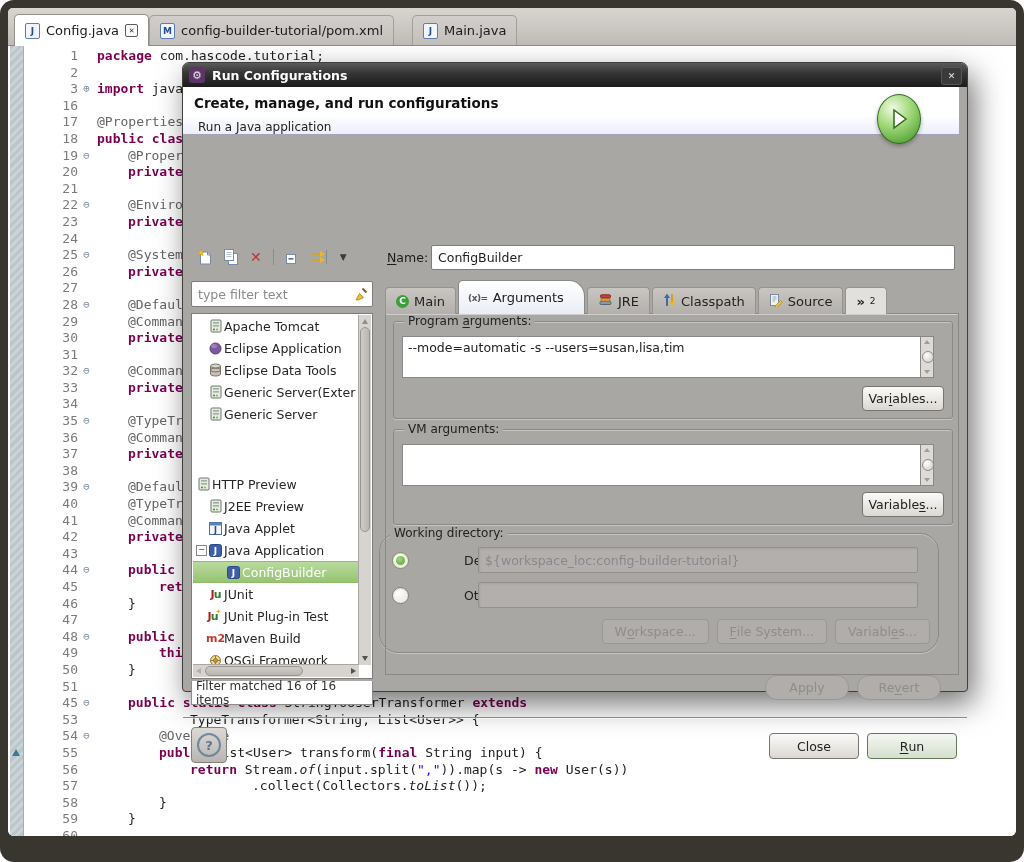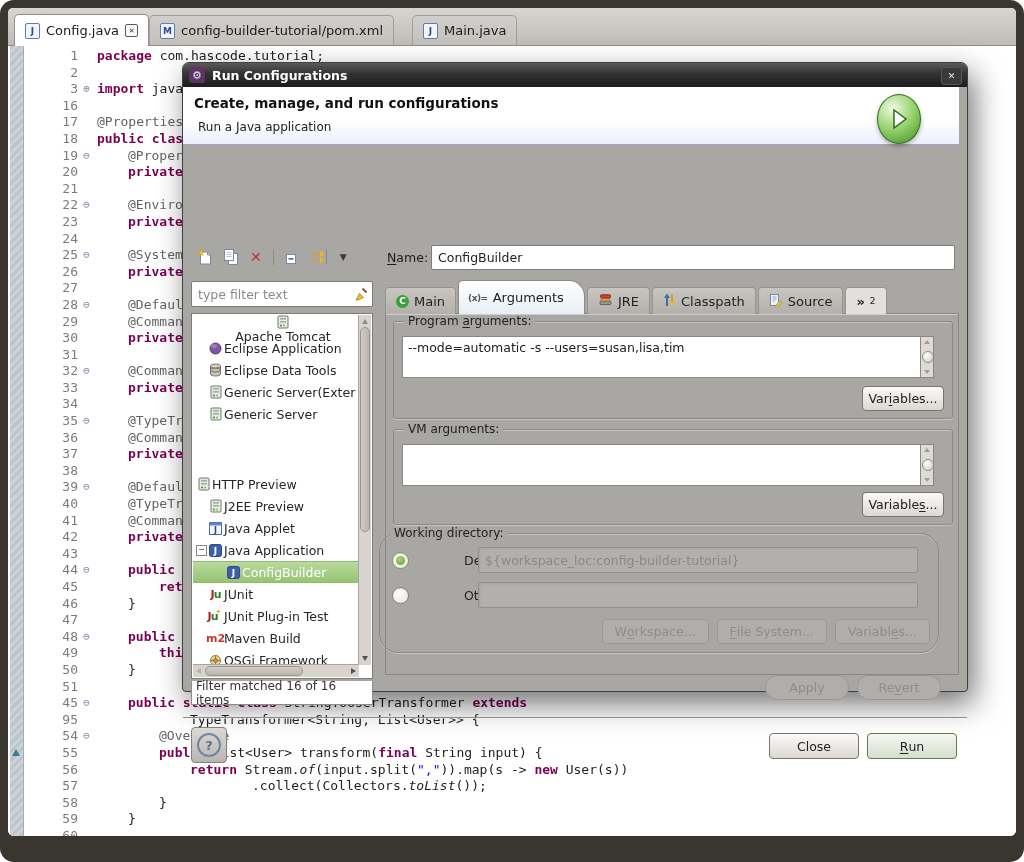--- a/index.html
+++ b/index.html
@@ -44,21 +44,21 @@
   .dialog{position:absolute;left:182px;top:62px;width:786px;height:630px;background:#a9a7a4;
     border:1px solid #3f3f3d;border-radius:7px 7px 4px 4px;
     box-shadow:6px 12px 30px rgba(0,0,0,.55);z-index:10;box-sizing:border-box;}
   .dtitle{position:absolute;left:0;top:0;right:0;height:24px;border-radius:6px 6px 0 0;
     background:linear-gradient(#5a5a5a,#333333 45%,#1c1c1c);display:flex;align-items:center;padding:0 6px;box-sizing:border-box;}
   .dgear{display:inline-flex;align-items:center;justify-content:center;width:16px;height:16px;border-radius:3px;
     background:#5c3566;color:#e8e0ee;font-size:11px;margin-right:7px;}
   .dtitletext{color:#ffffff;font-weight:bold;font-size:12.5px;}
   .dclose{position:absolute;right:5px;top:4px;width:19px;height:16px;border-radius:3px;background:#3a3a3a;
     border:1px solid #565656;color:#e6e6e6;font-size:9px;display:flex;align-items:center;justify-content:center;}
-  .dheader{position:absolute;left:0;top:24px;right:8px;height:58px;
+  .dheader{position:absolute;left:0;top:24px;right:8px;height:48px;
     background:linear-gradient(#ffffff 60%,#eceefb);border-bottom:1px solid #a5a3bb;box-sizing:border-box;}
   .dh-title{position:absolute;left:11px;top:8px;font-weight:bold;font-size:13.5px;color:#111;}
   .dh-sub{position:absolute;left:15px;top:33px;font-size:12px;color:#222;}
   .playbtn{position:absolute;right:38px;top:7px;width:42px;height:48px;border-radius:50%;
     background:radial-gradient(circle at 35% 28%,#eefae2,#9bd573 45%,#55a237 85%,#3c7d24);
     border:1px solid #2f6a1e;display:flex;align-items:center;justify-content:center;box-shadow:0 2px 4px rgba(0,0,0,.3);}
   .dbody{position:absolute;left:0;top:86px;right:0;bottom:0;}
   
   .ltoolbar{position:absolute;left:8px;top:94px;width:182px;height:28px;display:flex;align-items:center;gap:11px;padding-left:6px;box-sizing:border-box;}
   .tbtn{display:inline-flex;align-items:center;justify-content:center;height:18px;}
@@ -374,21 +374,21 @@
               <span class="cnum">51</span>
               <span class="cfold"></span>
               <span class="ctxt" style="padding-left: 4px;"></span>
             </div>
             <div class="cline">
               <span class="cnum">45</span>
               <span class="cfold">⊖</span>
               <span class="ctxt" style="padding-left: 35px;"><span class="c-k">public static class </span><span class="c-p">StringToUserTransformer </span><span class="c-k">extends</span></span>
             </div>
             <div class="cline">
-              <span class="cnum">95</span>
+              <span class="cnum">53</span>
               <span class="cfold"></span>
               <span class="ctxt" style="padding-left: 97px;"><span class="c-p">TypeTransformer&lt;String, List&lt;User&gt;&gt; {</span></span>
             </div>
             <div class="cline">
               <span class="cnum">54</span>
               <span class="cfold">⊖</span>
               <span class="ctxt" style="padding-left: 66px;"><span class="c-a">@Override</span></span>
             </div>
             <div class="cline">
               <span class="cnum">55</span>
@@ -487,21 +487,21 @@
         <span class="broom">
           <svg width="16" height="16" viewBox="0 0 16 16">
               <path d="M9.5 2.5l4 4" stroke="#8a5a2a" stroke-width="2"></path>
               <path d="M3 14l3.5-6.5 4 4L5 14z" fill="#e8c23a" stroke="#b8922a"></path>
             </svg>
         </span>
       </div>
 
       <div class="tree">
         <div class="titems" id="tree-items">
-            <div class="trow" style="padding-left: 14px; flex-direction: column;">
+            <div class="trow" style="padding-left: 14px;">
               <span class="tico">
                 <svg width="12" height="14" viewBox="0 0 12 14">
                   <rect x="1" y="1" width="10" height="12" rx="1" fill="#e7ebe4" stroke="#6b7a6b"></rect>
                   <rect x="3" y="3" width="6" height="1.6" fill="#9fb0a0"></rect>
                   <rect x="3" y="6" width="6" height="1.6" fill="#9fb0a0"></rect>
                   <circle cx="4" cy="10.5" r="1" fill="#3a8a3a"></circle>
                   <circle cx="7" cy="10.5" r="1" fill="#8ab04a"></circle>
                 </svg>
               </span>
               <span>Apache Tomcat</span>

